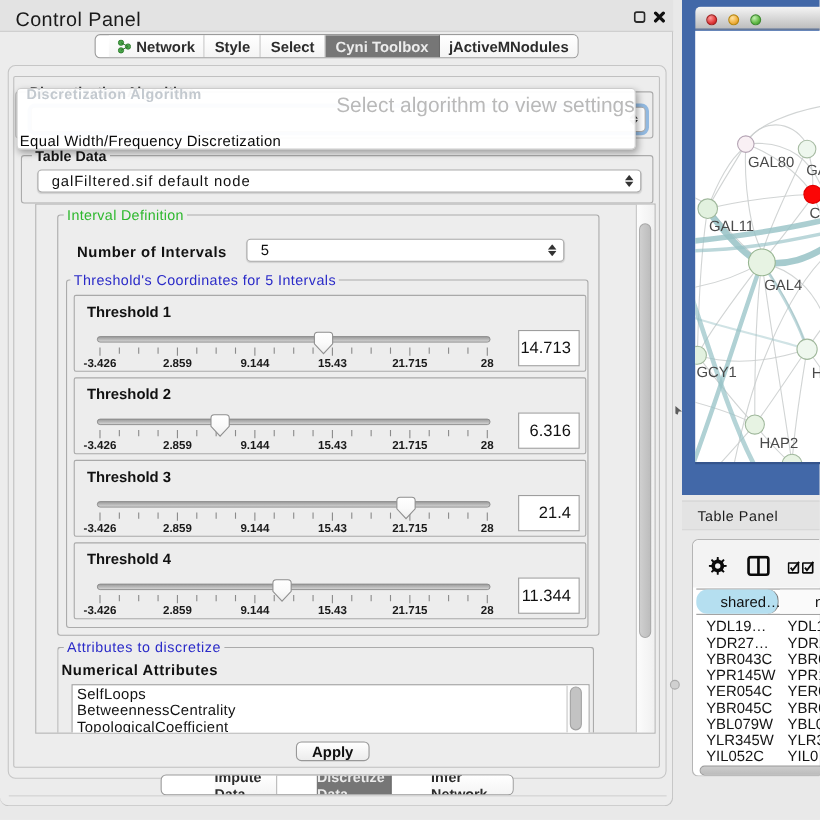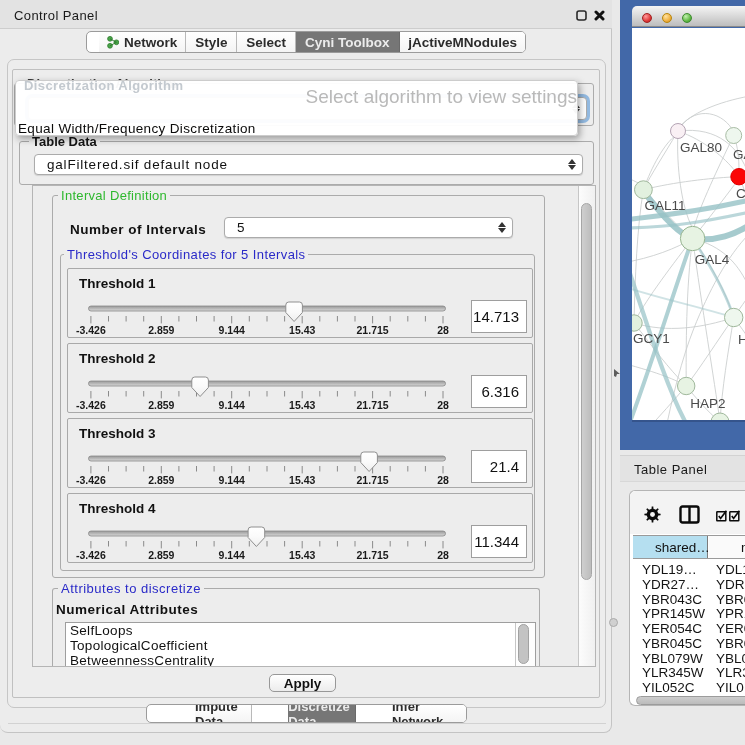--- a/index.html
+++ b/index.html
@@ -1,21 +1,21 @@
 <!DOCTYPE html>
 <html><head><meta charset="utf-8">
 <style>
 * { margin:0; padding:0; box-sizing:border-box; }
 html,body { width:745px; height:745px; font-family:"Liberation Sans", sans-serif; background:#e9e9e9; overflow:hidden; }
 .abs { position:absolute; }
 
 #cp { position:absolute; left:0; top:0; width:612px; height:733px; background:#ececec;
       border:1px solid #c4c4c4; border-top:none; border-left:none; border-radius:0 0 8px 8px; }
 #cptitle { position:absolute; left:0; top:0; width:612px; height:29px; background:#e3e3e3; border-bottom:1px solid #cdcdcd; }
-#cptitle span { position:absolute; left:14px; top:8px; font-size:13px; color:#1a1a1a; letter-spacing:0.4px; }
+#cptitle span { position:absolute; left:14px; top:8px; font-size:18px; color:#1a1a1a; letter-spacing:0.4px; }
 
 .seg { position:absolute; display:flex; background:#fff; border:1px solid #9b9b9b; border-radius:5px; overflow:hidden;padding-left:12px; }
 .seg .it { height:100%; display:flex; align-items:center; justify-content:center; font-size:13.5px; font-weight:bold; color:#2c2c2c;
             border-right:1px solid #b9b9b9; background:linear-gradient(#ffffff,#f4f4f4); }
 .seg .it:last-child { border-right:none; }
 .seg .sel { background:#767676; color:#ececec; border-right:1px solid #6a6a6a; }
 #topseg { left:86px; top:31px; width:440px; height:22px; }
 #botseg { left:146px; top:704px; width:321px; height:19px; }
 #botseg .it { font-size:13px;margin-left:36px; }
 
@@ -59,21 +59,21 @@
 #mactitle { position:absolute; left:11.5px; top:6px; width:114px; height:21px; background:linear-gradient(#f5f5f5,#bdbdbd);
              border-bottom:1px solid #8a8a8a; border-radius:5px 0 0 0; }
 .tl { position:absolute; top:6.5px; width:10px; height:10px; border-radius:50%; }
 #canvas { position:absolute; left:11.5px; top:28px; width:114px; height:392px; background:#ffffff; }
 #tpbar { position:absolute; left:620px; top:455px; width:125px; height:27px; background:#e3e3e3; border-top:1px solid #d2d2d2; border-bottom:1px solid #d8d8d8; }
 #tpbar span { position:absolute; left:14px; top:6px; font-size:13px; color:#1a1a1a; letter-spacing:0.5px; }
 #tablepanel { position:absolute; left:629px; top:490px; width:116px; height:216px; background:#ffffff; border:1px solid #b5b5b5; border-right:none; border-radius:6px 0 0 6px; }
 #ttoolbar { position:absolute; left:0; top:0; width:100%; height:43px; background:#f3f3f3; border-radius:6px 0 0 0; }
 #thead { position:absolute; left:3px; top:44px; width:113px; height:24px; border-top:1px solid #9a9a9a; border-bottom:1px solid #9a9a9a; }
 #th1 { position:absolute; left:0; top:0; width:75px; height:100%; background:#b5dff0; border-right:1px solid #7c7c7c;
-        font-size:13.5px; color:#111; text-align:center; line-height:23px; padding-left:22px; }
+        font-size:13.5px; color:#111; text-align:center; line-height:23px; padding-left:22px;border-radius:10px; }
 #th2 { position:absolute; left:76px; top:0; right:0; height:100%; background:#fafafa; font-size:13.5px; color:#111; padding-left:32px; line-height:23px; }
 .trow { position:absolute; left:3px; width:113px; height:14.75px; font-size:13.5px; color:#141414; }
 .tc1 { position:absolute; left:9px; top:0; line-height:14.7px; }
 .tc2 { position:absolute; left:83px; top:0; line-height:14.7px; }
 #hscroll { position:absolute; left:4px; top:205px; width:112px; height:10px; }
 #hthumb { position:absolute; left:2px; top:0; width:120px; height:9px; background:linear-gradient(#cdcdcd,#bcbcbc); border:1px solid #9c9c9c; border-radius:5px; }
 </style></head>
 <body>
 
 <div id="cp">
@@ -343,22 +343,22 @@
  </svg>
 </div>
 <div class="valbox" style="top:339px">11.344</div>
 
       <div class="group" style="left:19px;top:402px;width:488px;height:90px;border-bottom:none">
         <div class="gtitle" style="left:5px;color:#2a2ac8;letter-spacing:0.5px">Attributes to discretize</div>
       </div>
       <div class="abs" style="left:23px;top:416px;font-size:13.5px;font-weight:bold;color:#111;letter-spacing:0.5px">Numerical Attributes</div>
       <div id="attrlist">
         <div class="ai">SelfLoops</div>
+        <div class="ai">BetweennessCentrality</div>
         <div class="ai">TopologicalCoefficient</div>
-        <div class="ai">BetweennessCentrality</div>
         <div id="alscroll">
             <div id="althumb"></div>
           </div>
       </div>
     </div>
     <div id="apply">Apply</div>
   </div>
 
   <div id="botseg" class="seg">
     <div class="it" style="width:92px">Impute Data</div>

